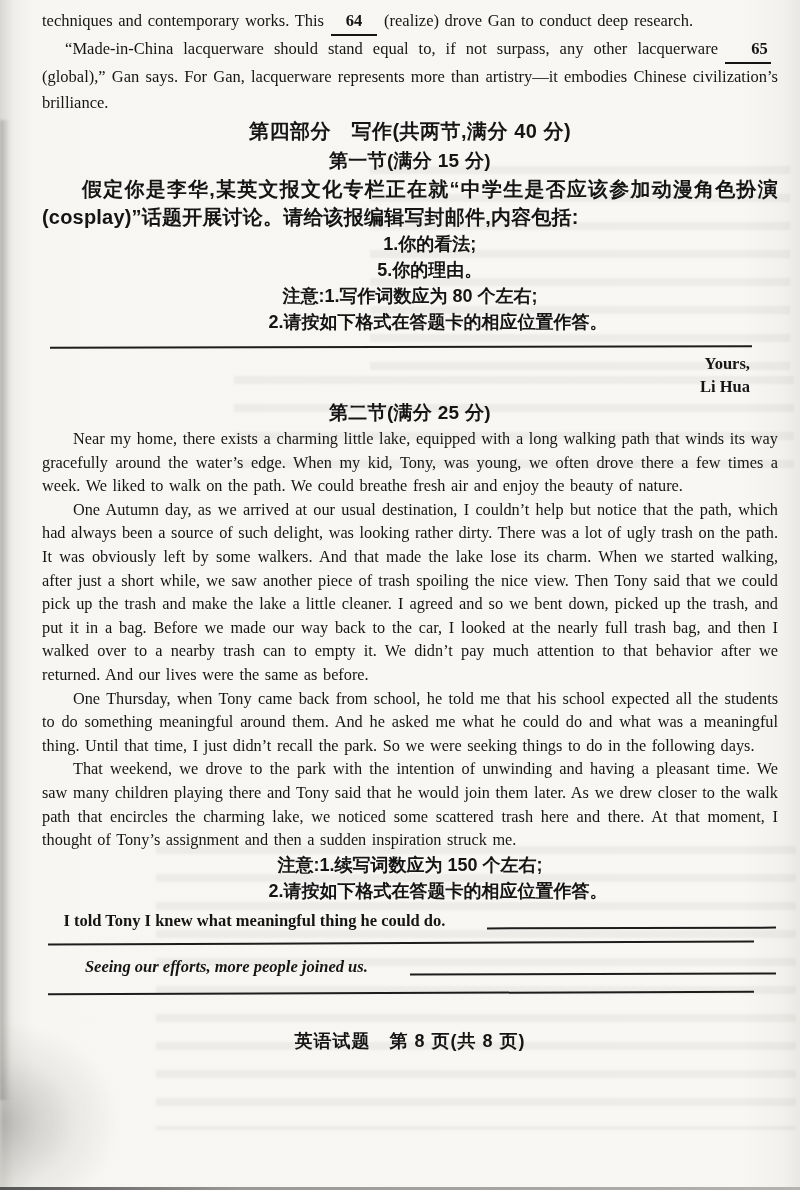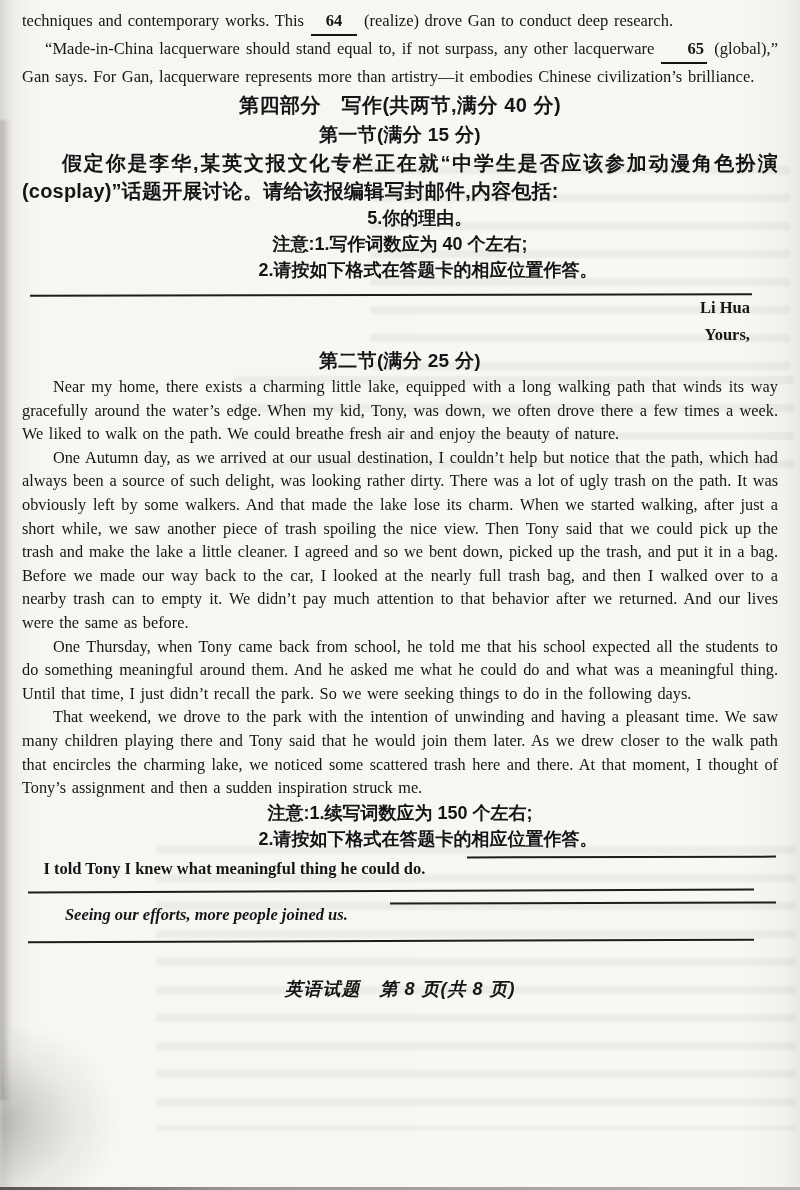--- a/index.html
+++ b/index.html
@@ -4,45 +4,45 @@
 <style>
   html,body{margin:0;padding:0;}
   body{
     width:800px;height:1190px;overflow:hidden;position:relative;
     background:
       linear-gradient(90deg,#d9d7d3 0px,#efeeea 14px,#f7f6f3 34px,#f8f7f4 740px,#f2f1ee 782px,#e9e8e4 800px),
       #f8f7f4;
     font-family:"Liberation Serif","DejaVu Serif",serif;
     color:#151515;
   }
-  .page{position:relative;z-index:2;padding:8px 22px 0 22px;}
+  .page{position:relative;z-index:2;padding:8px 22px 0 22px;margin-left:20px;}
   .en{font-family:"Liberation Serif","DejaVu Serif",serif;font-size:16.5px;line-height:26px;margin:0;}
   .cn{font-family:"Liberation Sans","DejaVu Sans",sans-serif;font-weight:700;margin:0;text-align:center;}
   .j{text-align:justify;text-justify:inter-word;word-spacing:1.5px;}
   h1.cn{font-size:20px;line-height:30px;letter-spacing:.5px;}
   h2.cn{font-size:19px;line-height:29px;letter-spacing:.3px;}
   .task{font-size:20px;line-height:28px;text-indent:2em;text-align:justify;letter-spacing:.2px;}
   .item{font-size:18px;line-height:26px;padding-left:2.2em;}
   .note{font-size:18px;line-height:26px;}
   .note2{font-size:18px;line-height:26px;padding-left:3.1em;}
   .salutation{font-weight:600;line-height:24px;margin-top:2px;}
   .rule{border:0;border-top:2px solid #1d1d1d;height:0;}
   .rule1{margin:11px 26px 0 8px;transform:rotate(-.12deg);}
   .rule2{margin:9px 24px 0 6px;transform:rotate(-.25deg);}
   .rule3{margin:13px 24px 0 6px;transform:rotate(-.2deg);}
   .closing{text-align:right;padding-right:28px;line-height:23px;font-weight:600;}
   .closing.first{margin-top:4px;}
   .intro{font-size:18px;line-height:27px;text-indent:2em;}
   .story{font-size:16.3px;line-height:23.6px;text-indent:1.9em;}
-  .prompt-row{display:flex;align-items:flex-start;margin-top:4px;gap:34px;}
+  .prompt-row{display:flex;align-items:flex-end;margin-top:4px;gap:34px;}
   .prompt-row .ptext{white-space:nowrap;line-height:25px;font-weight:600;}
   .prompt-row.p1 .ptext{padding-left:1.3em;}
   .prompt-row.p2 .ptext{padding-left:2.6em;font-style:italic;}
   .fill-line{flex:1;border-bottom:2px solid #1d1d1d;margin:0 2px 4px 8px;transform:rotate(-.15deg);}
-  .footer{margin-top:34px;text-align:center;font-size:18px;line-height:26px;letter-spacing:1px;font-style:italic;}
+  .footer{margin-top:34px;text-align:center;font-size:18px;line-height:26px;letter-spacing:1px;}
   
   .artifact{position:absolute;z-index:1;pointer-events:none;}
   .smudge-bottom-left{left:0;top:1020px;width:120px;height:170px;
     background:radial-gradient(ellipse at 0% 60%,rgba(90,88,85,.35),rgba(140,138,134,.12) 45%,transparent 70%);
     filter:blur(2px);}
   .ghost-a{right:10px;top:150px;width:420px;height:230px;}
   .ghost-b{right:6px;top:360px;width:560px;height:120px;}
   .ghost-c{right:4px;top:830px;width:640px;height:300px;}
   .ghost-a,.ghost-b,.ghost-c{
     background:repeating-linear-gradient(180deg,transparent 0 16px,rgba(110,108,104,.075) 16px 24px,transparent 24px 28px);
@@ -63,31 +63,32 @@
 <div class="page">
 
   <p class="en j"><span>techniques and contemporary works.  This</span><span class="blank" style="display:inline-block;min-width:46px;text-align:center;border-bottom:2px solid #151515;margin:0 7px;font-weight:600;">64</span><span>(realize) drove Gan to conduct deep research.</span></p>
 
   <p class="en j" style="text-indent:1.4em;"><span>“Made-in-China lacquerware should stand equal to, if not surpass, any other lacquerware</span><span class="blank" style="display:inline-block;min-width:46px;text-align:center;border-bottom:2px solid #151515;margin:0 7px;font-weight:600;">65</span><span>(global),” Gan says.  For Gan, lacquerware represents more than artistry—it embodies Chinese civilization’s brilliance.</span></p>
 
   <h1 class="cn">第四部分　写作(共两节,满分 40 分)</h1>
   <h2 class="cn">第一节(满分 15 分)</h2>
 
   <p class="cn task">假定你是李华,某英文报文化专栏正在就“中学生是否应该参加动漫角色扮演(cosplay)”话题开展讨论。请给该报编辑写封邮件,内容包括:</p>
+  <p class="cn item">1.你的看法;</p>
   <p class="cn item">5.你的理由。</p>
-  <p class="cn note"><span>注意:</span><span>1.写作词数应为 40 个左右;</span></p>
+  <p class="cn note"><span>注意:</span><span>1.写作词数应为 80 个左右;</span></p>
   <p class="cn note2">2.请按如下格式在答题卡的相应位置作答。</p>
 
   <div class="rule rule1"></div>
+  <p class="en closing first">Yours,</p>
   <p class="en closing">Li Hua</p>
-  <p class="en closing first">Yours,</p>
 
   <h2 class="cn">第二节(满分 25 分)</h2>
 
-  <p class="en j story">Near my home, there exists a charming little lake, equipped with a long walking path that winds its way gracefully around the water’s edge.  When my kid, Tony, was down, we often drove there a few times a week.  We liked to walk on the path.  We could breathe fresh air and enjoy the beauty of nature.</p>
+  <p class="en j story">Near my home, there exists a charming little lake, equipped with a long walking path that winds its way gracefully around the water’s edge.  When my kid, Tony, was young, we often drove there a few times a week.  We liked to walk on the path.  We could breathe fresh air and enjoy the beauty of nature.</p>
   <p class="en j story">One Autumn day, as we arrived at our usual destination, I couldn’t help but notice that the path, which had always been a source of such delight, was looking rather dirty.  There was a lot of ugly trash on the path.  It was obviously left by some walkers.  And that made the lake lose its charm.  When we started walking, after just a short while, we saw another piece of trash spoiling the nice view.  Then Tony said that we could pick up the trash and make the lake a little cleaner.  I agreed and so we bent down, picked up the trash, and put it in a bag.  Before we made our way back to the car, I looked at the nearly full trash bag, and then I walked over to a nearby trash can to empty it.  We didn’t pay much attention to that behavior after we returned.  And our lives were the same as before.</p>
   <p class="en j story">One Thursday, when Tony came back from school, he told me that his school expected all the students to do something meaningful around them.  And he asked me what he could do and what was a meaningful thing.  Until that time, I just didn’t recall the park.  So we were seeking things to do in the following days.</p>
   <p class="en j story">That weekend, we drove to the park with the intention of unwinding and having a pleasant time.  We saw many children playing there and Tony said that he would join them later.  As we drew closer to the walk path that encircles the charming lake, we noticed some scattered trash here and there.  At that moment, I thought of Tony’s assignment and then a sudden inspiration struck me.</p>
 
   <p class="cn note"><span>注意:</span><span>1.续写词数应为 150 个左右;</span></p>
   <p class="cn note2">2.请按如下格式在答题卡的相应位置作答。</p>
 
   <div class="prompt-row p1">
     <span class="en ptext">I told Tony I knew what meaningful thing he could do.</span>
     <span class="fill-line"></span>

